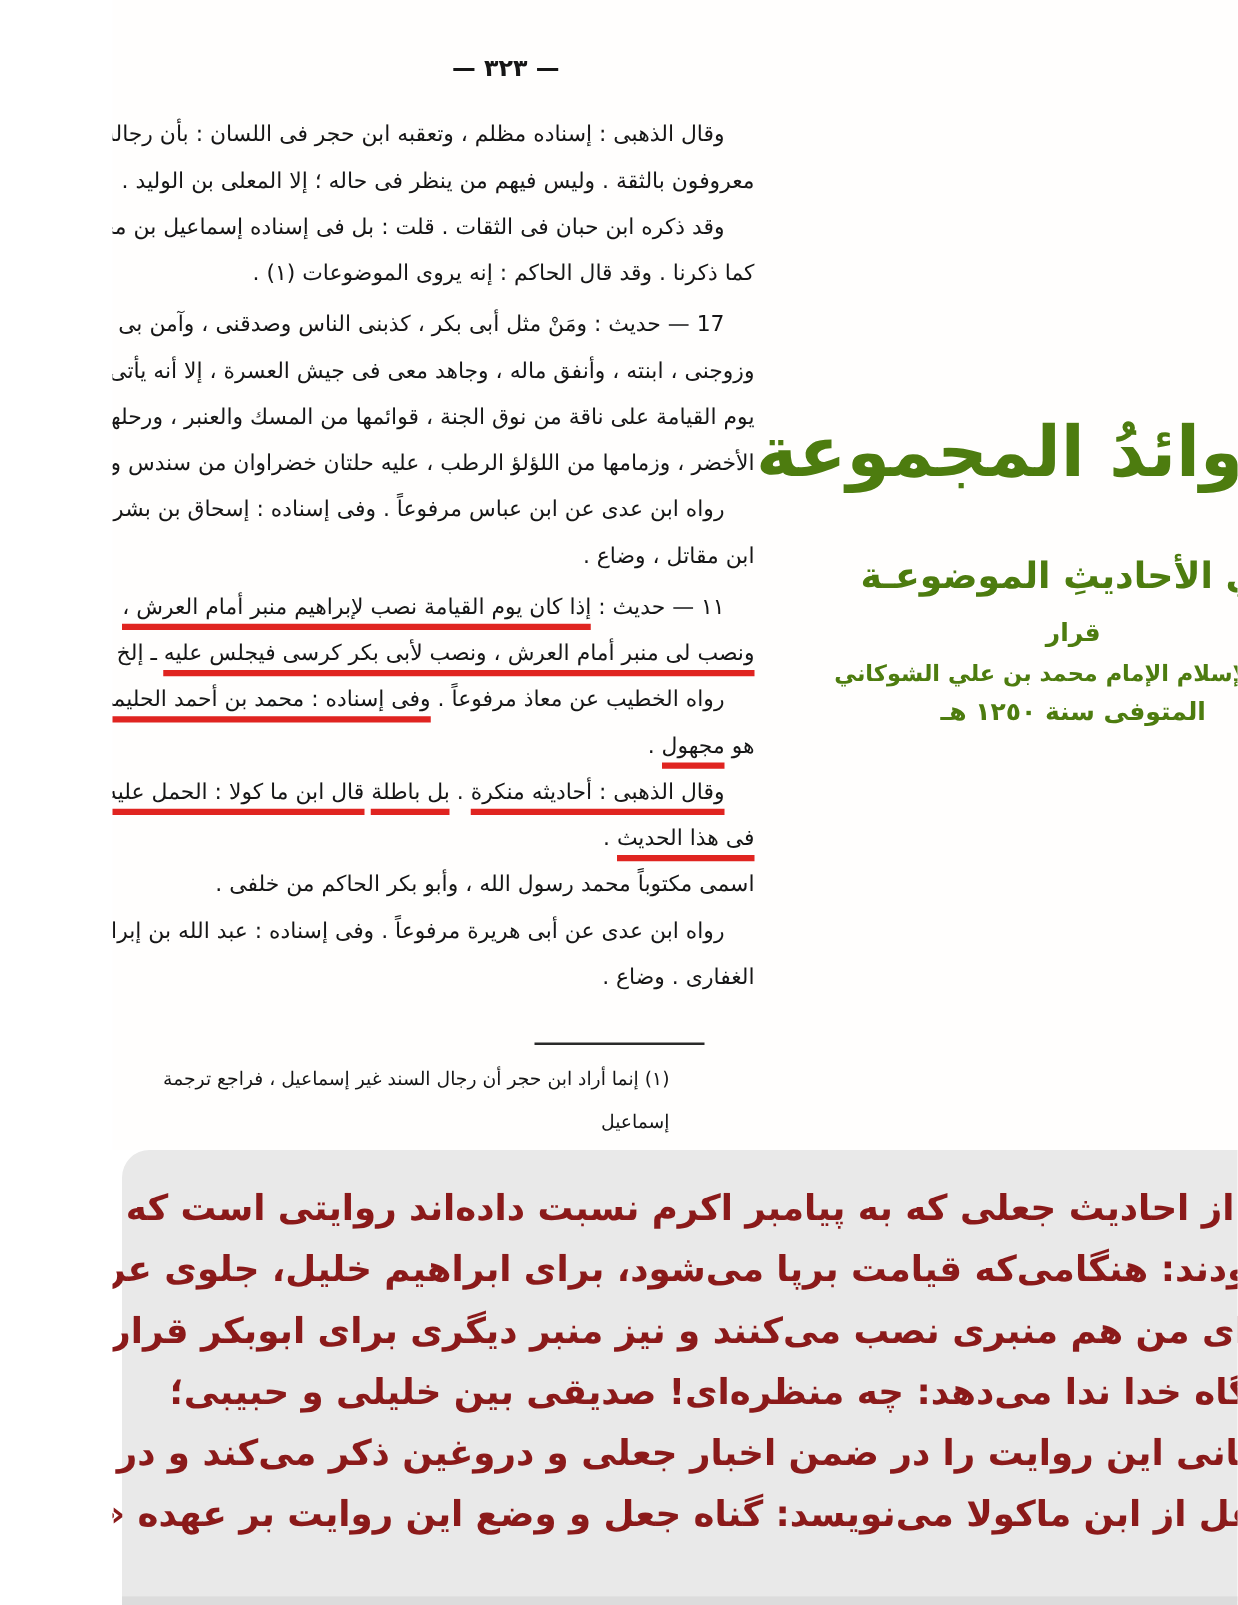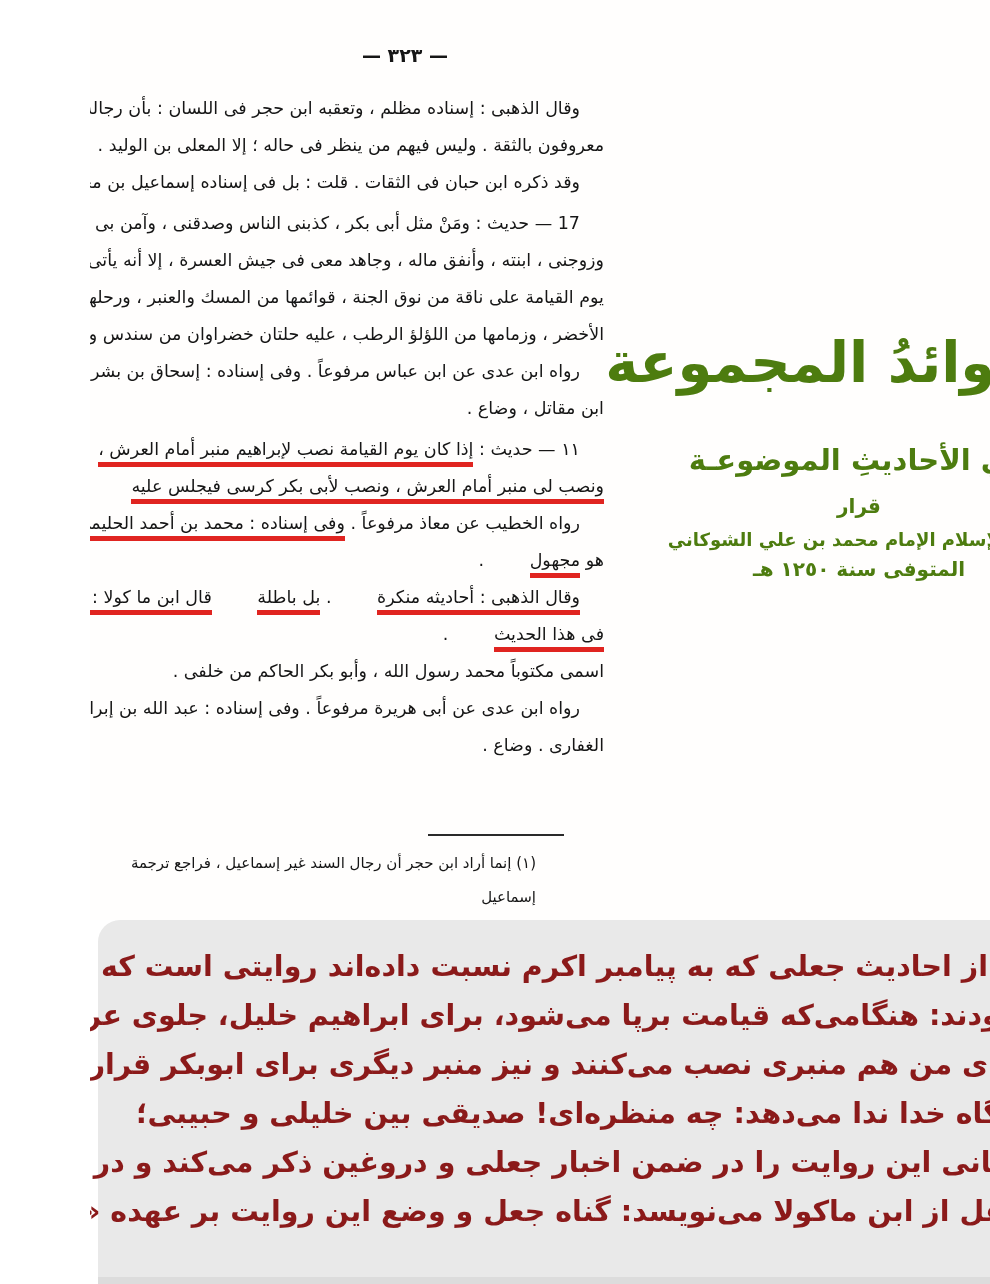--- a/index.html
+++ b/index.html
@@ -35,21 +35,20 @@
     position:absolute;top:90px;left:6px;width:508px;
     direction:rtl;text-align:right;
     font-size:17.5px;line-height:37px;color:var(--ink);
   }
   .text-col .line{white-space:nowrap;}
   .text-col .line.indent{padding-right:24px;}
   .text-col .line.gap{margin-top:4px;}
   .redline{
     border-bottom:5px solid var(--underline_red);
     padding-bottom:3px;
-    margin-left:40px;
   }
   .footnote-sep{
     position:absolute;top:834px;left:338px;width:136px;
     border-top:2px solid #2a2a2a;
   }
   .footnotes{
     position:absolute;top:846px;left:6px;width:470px;
     direction:rtl;text-align:right;
     font-size:15px;line-height:34px;color:var(--ink);
     font-weight:normal;
@@ -99,20 +98,21 @@
 <div class="page">
 
   <div class="scan-area">
 
     <div class="page-number">— ٣٢٣ —</div>
 
     <div class="text-col">
         <div class="line indent"><span>وقال الذهبى : إسناده مظلم ، وتعقبه ابن حجر فى اللسان : بأن رجاله</span></div>
         <div class="line"><span>معروفون بالثقة . وليس فيهم من ينظر فى حاله ؛ إلا المعلى بن الوليد .</span></div>
         <div class="line indent"><span>وقد ذكره ابن حبان فى الثقات . قلت : بل فى إسناده إسماعيل بن محمد ،</span></div>
+        <div class="line"><span>كما ذكرنا . وقد قال الحاكم : إنه يروى الموضوعات (١) .</span></div>
         <div class="line indent gap"><span>17 — حديث : ومَنْ مثل أبى بكر ، كذبنى الناس وصدقنى ، وآمن بى</span></div>
         <div class="line"><span>وزوجنى ، ابنته ، وأنفق ماله ، وجاهد معى فى جيش العسرة ، إلا أنه يأتى</span></div>
         <div class="line"><span>يوم القيامة على ناقة من نوق الجنة ، قوائمها من المسك والعنبر ، ورحلها من الزمرد</span></div>
         <div class="line"><span>الأخضر ، وزمامها من اللؤلؤ الرطب ، عليه حلتان خضراوان من سندس و إستبرق .</span></div>
         <div class="line indent"><span>رواه ابن عدى عن ابن عباس مرفوعاً . وفى إسناده : إسحاق بن بشر</span></div>
         <div class="line"><span>ابن مقاتل ، وضاع .</span></div>
         <div class="line indent gap"><span>١١ — حديث : </span><span class="redline">إذا كان يوم القيامة نصب لإبراهيم منبر أمام العرش ،</span></div>
         <div class="line"><span class="redline">ونصب لى منبر أمام العرش ، ونصب لأبى بكر كرسى فيجلس عليه</span><span> ـ إلخ .</span></div>
         <div class="line indent"><span>رواه الخطيب عن معاذ مرفوعاً . </span><span class="redline">وفى إسناده : محمد بن أحمد الحليمى</span></div>
         <div class="line"><span>هو </span><span class="redline">مجهول</span><span> .</span></div>

